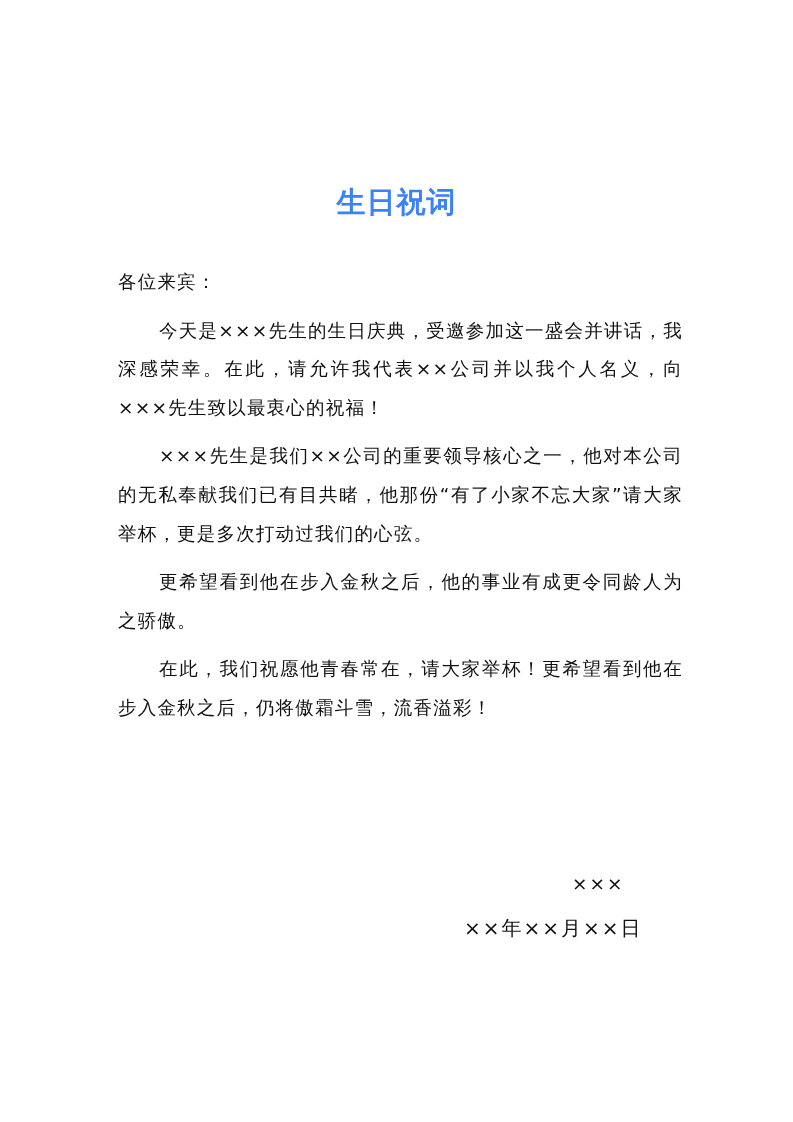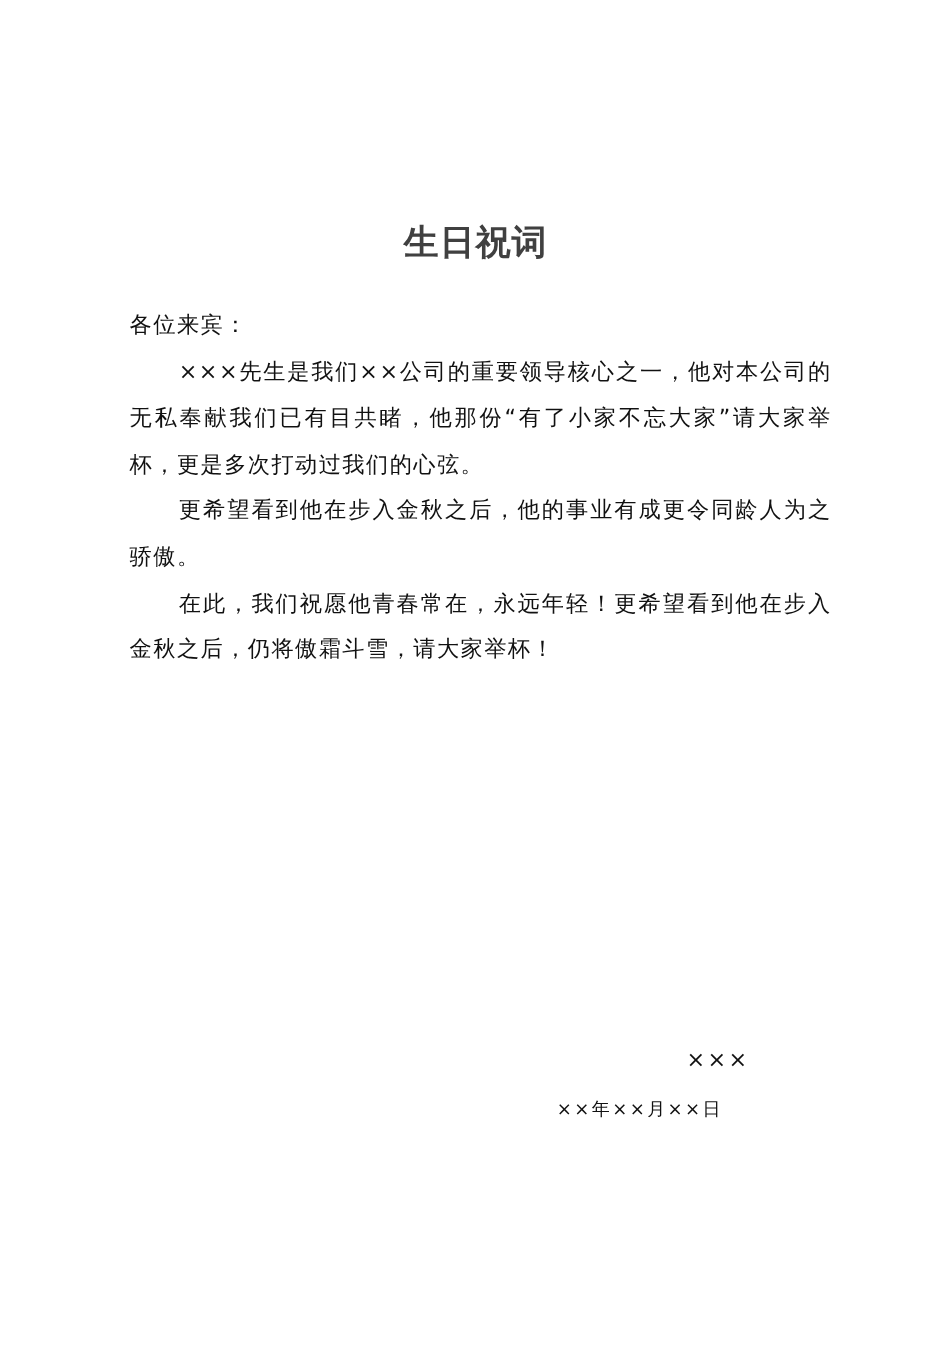--- a/index.html
+++ b/index.html
@@ -1,29 +1,30 @@
 <!DOCTYPE html>
 <html><head>
 <meta charset="utf-8">
 <style>
   html,body{margin:0;padding:0;background:#fff;}
   body{width:793px;height:1122px;position:relative;overflow:hidden;font-family:"DejaVu Sans","Liberation Sans",sans-serif;color:#111;}
-  .title{position:absolute;top:183px;left:0;width:793px;text-align:center;font-size:29px;font-weight:bold;letter-spacing:1px;color:#404040;}
+  .title{position:absolute;top:183px;left:0;width:793px;text-align:center;font-size:29px;font-weight:bold;letter-spacing:1px;color:#3b82f6;}
   .body{position:absolute;left:108px;top:253px;width:585px;font-size:18.5px;line-height:38.6px;letter-spacing:1.2px;}
-  .body p{margin:0;text-align:justify;}
+  .body p{margin:10px;text-align:justify;}
   .indent{text-indent:41px;}
   .sig{position:absolute;left:572px;top:873px;font-size:18.5px;letter-spacing:2px;}
-  .date{position:absolute;left:464px;top:915px;font-size:15px;letter-spacing:2px;}
+  .date{position:absolute;left:464px;top:915px;font-size:20px;letter-spacing:2px;}
 </style>
 </head>
 <body>
 
 <div class="title">生日祝词</div>
 
 <div class="body">
   <p>各位来宾：</p>
+  <p class="indent">今天是×××先生的生日庆典，受邀参加这一盛会并讲话，我深感荣幸。在此，请允许我代表××公司并以我个人名义，向×××先生致以最衷心的祝福！</p>
   <p class="indent">×××先生是我们××公司的重要领导核心之一，他对本公司的无私奉献我们已有目共睹，他那份“有了小家不忘大家”请大家举杯，更是多次打动过我们的心弦。</p>
   <p class="indent">更希望看到他在步入金秋之后，他的事业有成更令同龄人为之骄傲。</p>
-  <p class="indent">在此，我们祝愿他青春常在，永远年轻！更希望看到他在步入金秋之后，仍将傲霜斗雪，请大家举杯！</p>
+  <p class="indent">在此，我们祝愿他青春常在，请大家举杯！更希望看到他在步入金秋之后，仍将傲霜斗雪，流香溢彩！</p>
 </div>
 
 <div class="sig">×××</div>
 <div class="date">××年××月××日</div>
 
 </body></html>

